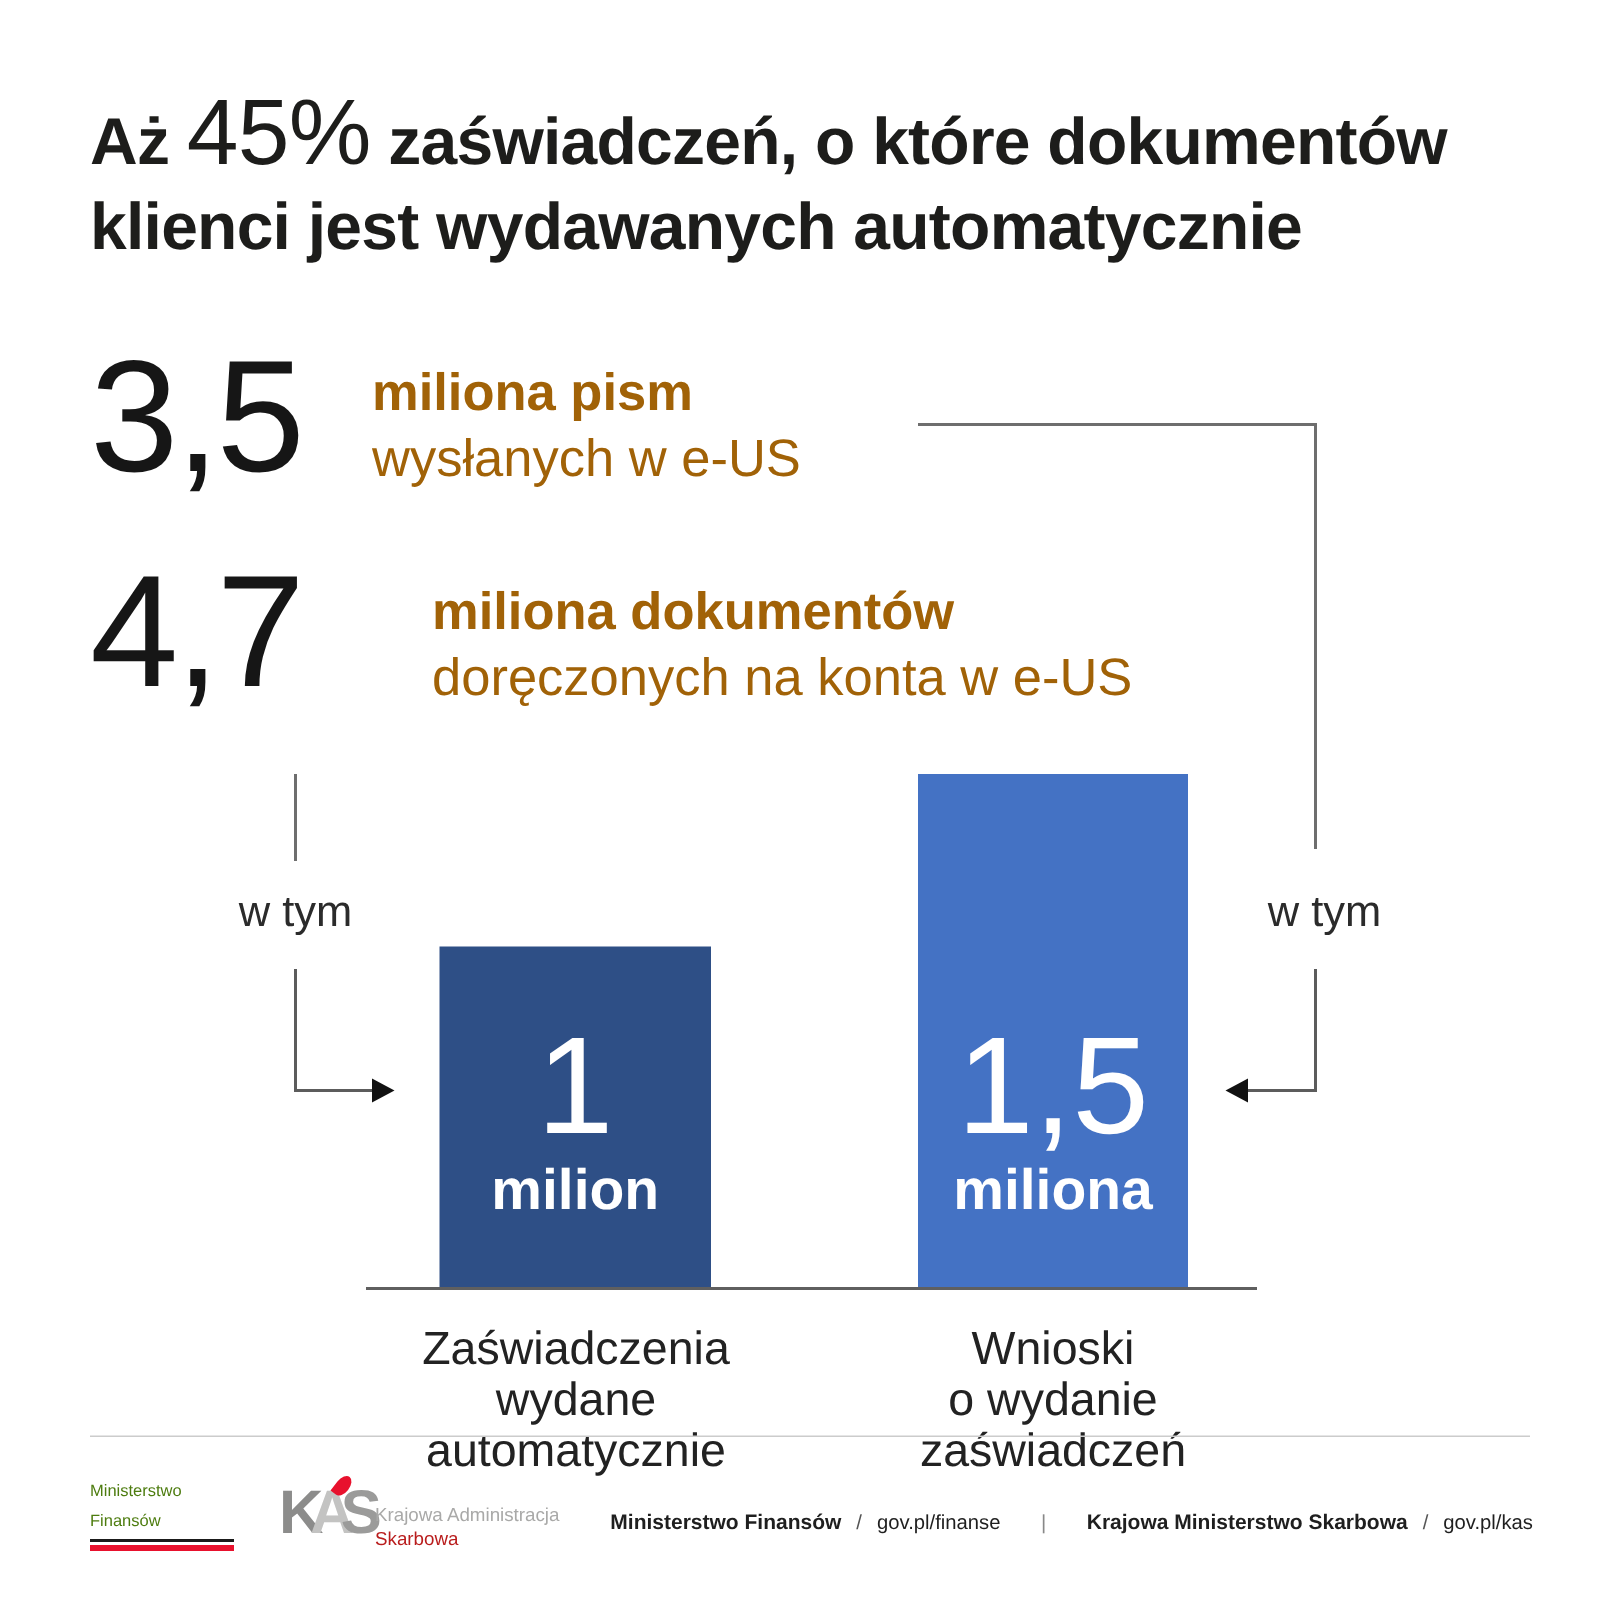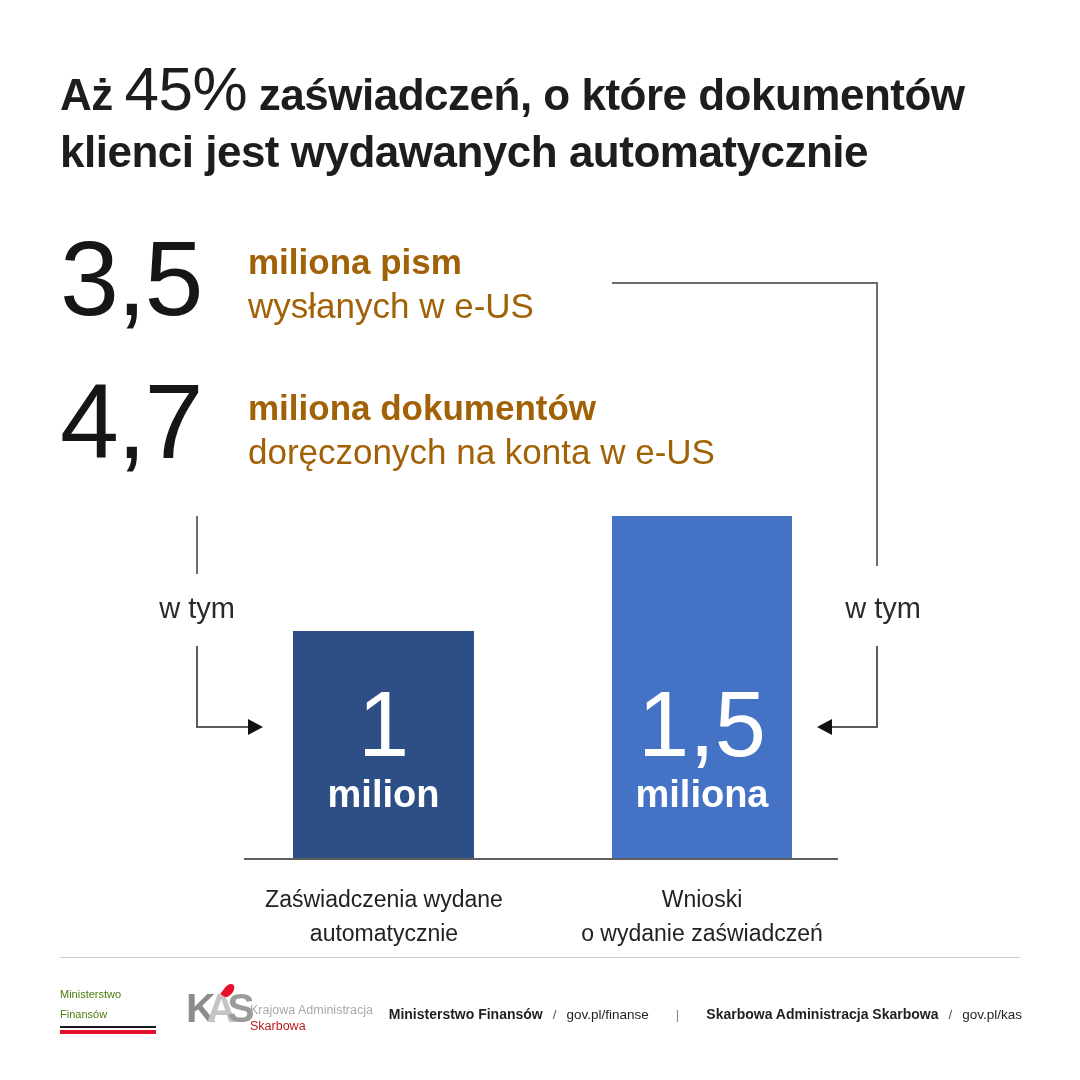--- a/index.html
+++ b/index.html
@@ -13,35 +13,35 @@
   }
   
   .title{position:absolute;left:60px;top:60px;width:940px;font-weight:700;font-size:44px;line-height:57px;color:#1d1d1b;letter-spacing:-0.5px;}
   .title-big{font-size:62px;font-weight:400;line-height:57px;}
   
   .stat-num{position:absolute;left:60px;font-size:106px;font-weight:400;line-height:1;color:#161616;letter-spacing:-2px;}
   .stat-num.n1{top:225px;text-align:center;}
   .stat-num.n2{top:368px;}
   .stat-labels{position:absolute;left:248px;font-size:35px;line-height:44px;color:#a16207;}
   .stat-labels.l1{top:240px;}
-  .stat-labels.l2{top:386px;}
+  .stat-labels.l2{top:386px;margin-left:40px;}
   .stat-bold{font-weight:700;}
   
   .line{position:absolute;background:#5c5c5c;}
   .line.thin{background:#6e6e6e;}
   .arrow-right{position:absolute;width:0;height:0;border-top:8px solid transparent;border-bottom:8px solid transparent;border-left:15px solid #111;}
   .arrow-left{position:absolute;width:0;height:0;border-top:8px solid transparent;border-bottom:8px solid transparent;border-right:15px solid #111;}
   .wtym{position:absolute;width:110px;text-align:center;font-size:29px;color:#2b2b2b;line-height:1;}
   
   .bar{position:absolute;}
   .bar-value{position:absolute;left:0;right:0;bottom:44px;text-align:center;color:#ffffff;}
   .bar-num{font-size:92px;font-weight:400;line-height:1;}
   .bar-word{font-size:38px;font-weight:700;line-height:1.1;margin-top:4px;}
   .axis{position:absolute;left:244px;top:858px;width:594px;height:2px;background:#5f5f5f;}
-  .bar-label{position:absolute;top:882px;width:300px;text-align:center;font-size:23px;line-height:34px;color:#222222;}
+  .bar-label{position:absolute;top:882px;width:300px;text-align:center;font-size:31px;line-height:34px;color:#222222;}
   
   .f-divider{position:absolute;left:60px;top:957px;width:960px;height:1px;background:#cccccc;}
   .mf-logo{position:absolute;left:60px;top:984px;font-size:11px;line-height:20px;color:#4d7c0f;}
   .mf-rule-black{position:absolute;left:60px;top:1026px;width:96px;height:2px;background:#1a1a1a;}
   .mf-rule-red{position:absolute;left:60px;top:1030px;width:96px;height:4px;background:#e8112d;}
   .kas-glyph{position:absolute;left:186px;top:986px;width:56px;height:44px;font-weight:700;font-size:41px;line-height:44px;letter-spacing:-9px;}
   .kas-k{color:#8c8c8b;}
   .kas-a{color:#c3c3c2;}
   .kas-s{color:#9b9b9a;}
   .kas-accent{position:absolute;left:38px;top:-3px;width:9px;height:15px;background:#e8112d;border-radius:60% 60% 60% 0;transform:rotate(38deg);}
@@ -128,18 +128,18 @@
   <div class="kas-text">
     <div class="grey">Krajowa Administracja</div>
     <div class="red">Skarbowa</div>
   </div>
 
   <div class="f-links">
     <span class="bold">Ministerstwo Finansów</span>
     <span class="slash">/</span>
     <span class="url">gov.pl/finanse</span>
     <span class="pipe">|</span>
-    <span class="bold">Skarbowa Administracja Skarbowa</span>
+    <span class="bold">Krajowa Ministerstwo Skarbowa</span>
     <span class="slash">/</span>
     <span class="url">gov.pl/kas</span>
   </div>
 
 </div>
 
 </body></html>

